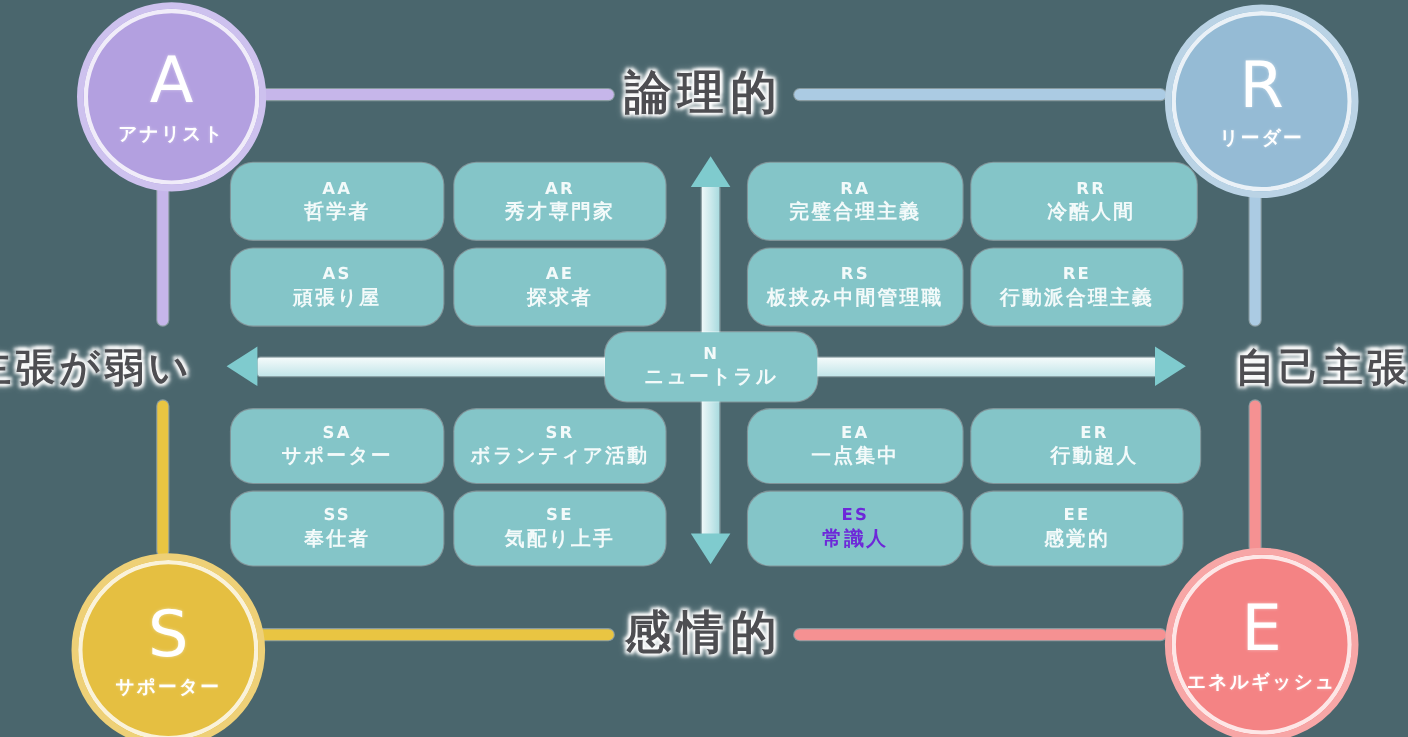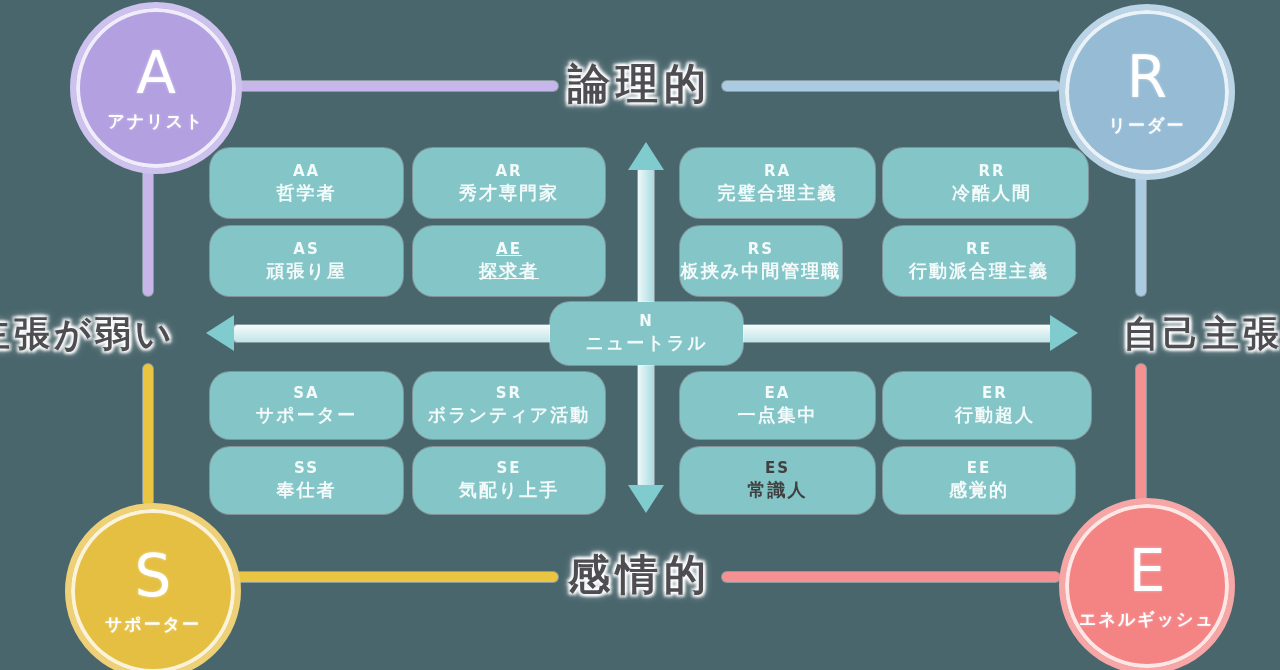--- a/index.html
+++ b/index.html
@@ -102,34 +102,34 @@
     <div class="tname">哲学者</div>
   </div>
   <div class="tbox" style="left: 413px; top: 148px; width: 192px; height: 70px; background: rgb(132, 197, 200); color: rgb(243, 250, 250);">
     <div class="tcode">AR</div>
     <div class="tname">秀才専門家</div>
   </div>
   <div class="tbox" style="left: 210px; top: 226px; width: 193px; height: 70px; background: rgb(132, 197, 200); color: rgb(243, 250, 250);">
     <div class="tcode">AS</div>
     <div class="tname">頑張り屋</div>
   </div>
-  <div class="tbox" style="left: 413px; top: 226px; width: 192px; height: 70px; background: rgb(132, 197, 200); color: rgb(243, 250, 250); text-decoration: underline;">
+  <div class="tbox" style="left: 413px; top: 226px; width: 192px; height: 70px; background: rgb(132, 197, 200); color: rgb(243, 250, 250);">
     <div class="tcode">AE</div>
     <div class="tname">探求者</div>
   </div>
 
   <div class="tbox" style="left: 680px; top: 148px; width: 195px; height: 70px; background: rgb(132, 197, 200); color: rgb(243, 250, 250);">
     <div class="tcode">RA</div>
     <div class="tname">完璧合理主義</div>
   </div>
   <div class="tbox" style="left: 883px; top: 148px; width: 192px; height: 70px; background: rgb(132, 197, 200); color: rgb(243, 250, 250); padding-left: 13px;">
     <div class="tcode">RR</div>
     <div class="tname">冷酷人間</div>
   </div>
-  <div class="tbox" style="left: 680px; top: 226px; width: 162px; height: 70px; background: rgb(132, 197, 200); color: rgb(243, 250, 250);">
+  <div class="tbox" style="left: 680px; top: 226px; width: 195px; height: 70px; background: rgb(132, 197, 200); color: rgb(243, 250, 250);">
     <div class="tcode">RS</div>
     <div class="tname">板挟み中間管理職</div>
   </div>
   <div class="tbox" style="left: 883px; top: 226px; width: 192px; height: 70px; background: rgb(132, 197, 200); color: rgb(243, 250, 250);">
     <div class="tcode">RE</div>
     <div class="tname">行動派合理主義</div>
   </div>
 
   <div class="tbox" style="left: 210px; top: 372px; width: 193px; height: 67px; background: rgb(132, 197, 200); color: rgb(243, 250, 250);">
     <div class="tcode">SA</div>
@@ -149,21 +149,21 @@
   </div>
 
   <div class="tbox" style="left: 680px; top: 372px; width: 195px; height: 67px; background: rgb(132, 197, 200); color: rgb(243, 250, 250);">
     <div class="tcode">EA</div>
     <div class="tname">一点集中</div>
   </div>
   <div class="tbox" style="left: 883px; top: 372px; width: 192px; height: 67px; background: rgb(132, 197, 200); color: rgb(243, 250, 250); padding-left: 16px;">
     <div class="tcode">ER</div>
     <div class="tname">行動超人</div>
   </div>
-  <div class="tbox" style="left: 680px; top: 447px; width: 195px; height: 67px; background: rgb(132, 197, 200); color: #404040;">
+  <div class="tbox" style="left: 680px; top: 447px; width: 195px; height: 67px; background: rgb(132, 197, 200); color: #6d28d9;">
     <div class="tcode">ES</div>
     <div class="tname">常識人</div>
   </div>
   <div class="tbox" style="left: 883px; top: 447px; width: 192px; height: 67px; background: rgb(132, 197, 200); color: rgb(243, 250, 250);">
     <div class="tcode">EE</div>
     <div class="tname">感覚的</div>
   </div>
 
 </div>
 

